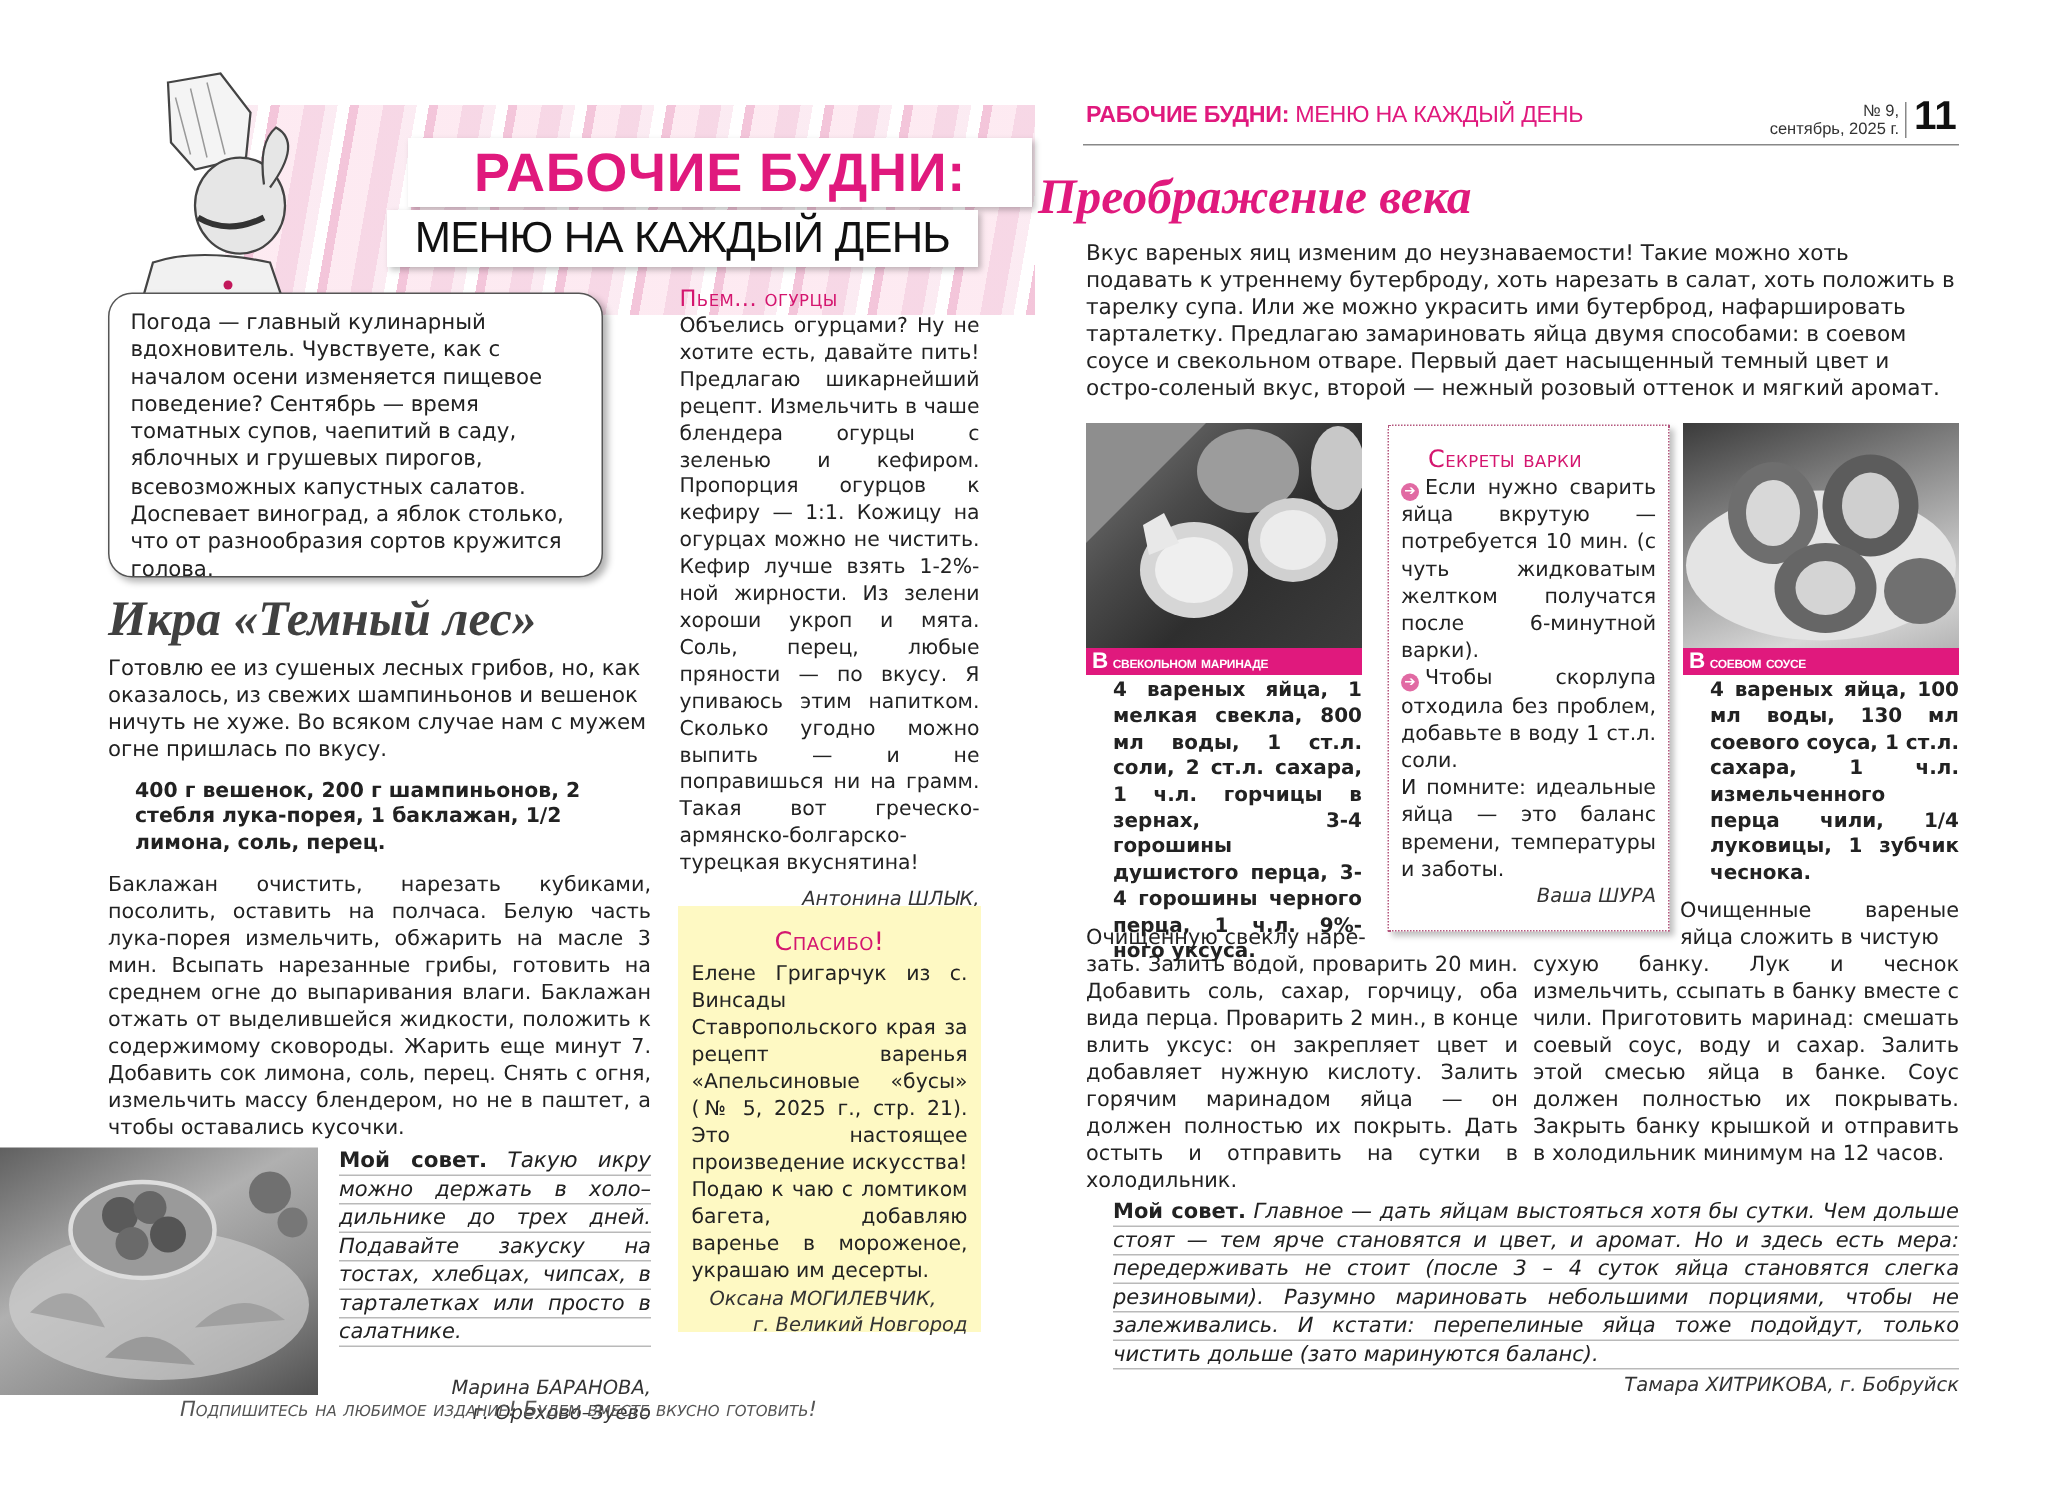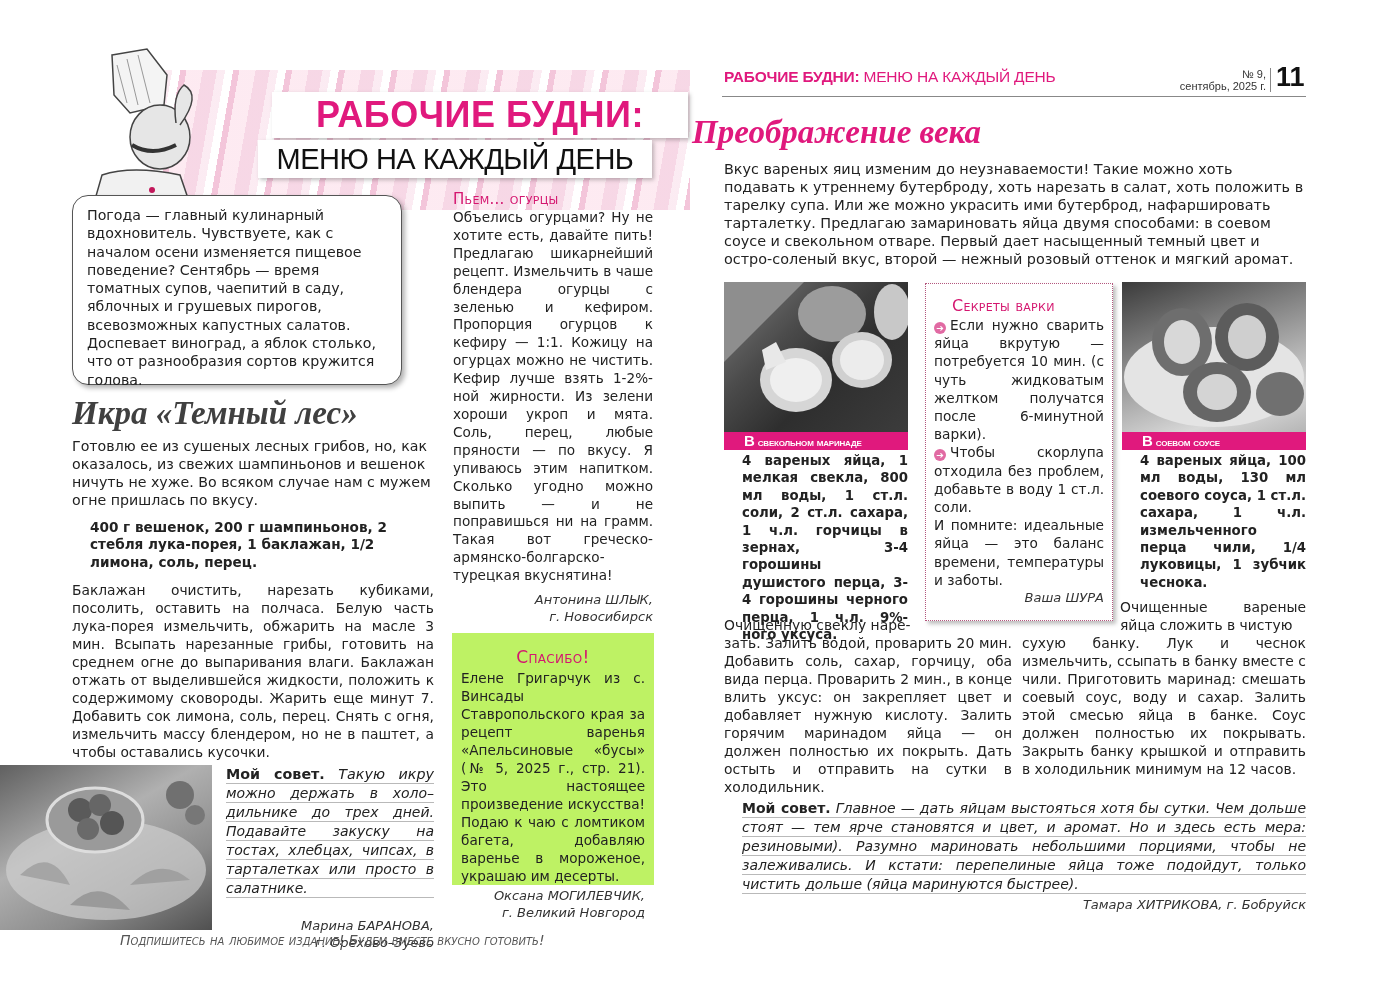--- a/index.html
+++ b/index.html
@@ -31,39 +31,39 @@
   .bold-ing { font-family: "DejaVu Sans", sans-serif; font-weight: bold; font-size: 13.3px; line-height: 17.4px; color: #222; text-align: justify; }
   .sig { font-style: italic; font-size: 13px; text-align: right; color: #333; line-height: 17px; }
   .advice { font-size: 14px; line-height: 18px; color: #222; }
   .advice .i { font-style: italic; }
   .advice-line { border-bottom: 1px solid #b9b9b9; }
 
   
   #ikra-title { left: 72px; top: 395px; font-family: "Liberation Serif", serif; font-style: italic; font-weight: bold; font-size: 33px; color: #404040; }
 
   
-  #thanks-box { left: 452px; top: 633px; width: 202px; height: 252px; background: #bef264; }
+  #thanks-box { left: 452px; top: 604px; width: 202px; height: 284px; background: #fef9c3; }
 
   
   #rh-title { left: 724px; top: 68px; font-family: "Liberation Sans", sans-serif; font-size: 15.5px; color: #e0197d; letter-spacing: -0.2px; }
   #rh-title b { font-weight: bold; }
   #rh-rule { left: 722px; top: 96px; width: 584px; height: 1px; background: #888; }
   #issue-no { left: 1170px; top: 68px; width: 96px; text-align: right; font-family: "Liberation Sans", sans-serif; font-size: 11px; line-height: 12px; color: #333; }
   #issue-sep { left: 1270px; top: 68px; width: 1px; height: 24px; background: #888; }
   #page-num { left: 1276px; top: 62px; font-family: "Liberation Sans", sans-serif; font-weight: bold; font-size: 27px; color: #111; }
 
   #preobr-title { left: 692px; top: 114px; font-family: "Liberation Serif", serif; font-style: italic; font-weight: bold; font-size: 33px; color: #e0197d; }
 
   
   .photo { overflow: hidden; }
   #photo-beet { left: 724px; top: 282px; width: 184px; height: 150px; background: linear-gradient(135deg, #7d7d7d 0%, #4a4a4a 35%, #2e2e2e 60%, #3c3c3c 100%); }
   #photo-soy { left: 1122px; top: 282px; width: 184px; height: 150px; background: linear-gradient(160deg, #3b3b3b 0%, #8a8a8a 40%, #d8d8d8 80%, #b5b5b5 100%); }
   #photo-ikra { left: 0px; top: 765px; width: 212px; height: 165px; background: linear-gradient(150deg, #606060 0%, #b0b0b0 40%, #8c8c8c 70%, #505050 100%); }
 
-  .tag { height: 18px; background: #e0197d; color: #fff; font-family: "Liberation Sans", sans-serif; font-weight: bold; font-size: 12px; line-height: 18px; padding-left: 20px; letter-spacing: -0.2px; }
+  .tag { height: 18px; background: #e0197d; color: #fff; font-family: "Liberation Sans", sans-serif; font-weight: bold; font-size: 12px; line-height: 18px; padding-left: 4px; letter-spacing: -0.2px; }
   .tag .big { font-size: 15px; }
 
   
   #secrets-box { left: 925px; top: 283px; width: 188px; height: 338px; border: 1.5px dotted #b3567d; box-shadow: 3px 3px 4px rgba(0,0,0,.25); background: #fff; }
   .bullet { display: inline-block; width: 12px; height: 12px; border-radius: 50%; background: #e16aa3; color: #fff; font-size: 9px; line-height: 12px; text-align: center; vertical-align: -1px; margin-right: 4px; }
 
   #footer-line { left: 120px; top: 932px; width: 490px; font-family: "DejaVu Sans", sans-serif; font-style: italic; font-variant: small-caps; font-size: 14px; color: #555; }
 </style>
 </head>
 <body>
@@ -129,21 +129,21 @@
   <div class="advice-line i" style="text-align-last:justify;">тостах, хлебцах, чипсах, в</div>
   <div class="advice-line i" style="text-align-last:justify;">тарталетках или просто в</div>
   <div class="advice-line i">салатнике.</div>
   <div class="sig" style="margin-top:19px;">Марина БАРАНОВА,</div>
   <div class="sig">г. Орехово–Зуево</div>
 </div>
 
 <div id="thanks-box" class="abs">
   <div class="rubric" style="text-align:center; margin-top:14px; font-size:17px;">Спасибо!</div>
   <div class="body-text" style="margin:2px 9px 0 9px; font-size:13.6px; line-height:18px;">Елене Григарчук из с. Винсады Ставропольского края за рецепт варенья «Апельсиновые «бусы» (№ 5, 2025 г., стр. 21). Это настоящее произведение искусства! Подаю к чаю с ломтиком багета, добавляю варенье в мороженое, украшаю им десерты.</div>
-  <div class="sig" style="margin-right:9px; margin-top:2px;">Оксана МОГИЛЕВЧИК,</div>
+  <div class="sig" style="margin-right:9px; margin-top:2px;text-align:center;">Оксана МОГИЛЕВЧИК,</div>
   <div class="sig" style="margin-right:9px;">г. Великий Новгород</div>
 </div>
 
 <div id="footer-line" class="abs">Подпишитесь на любимое издание! Будем вместе вкусно готовить!</div>
 
 <div id="rh-title" class="abs">
   <b>РАБОЧИЕ БУДНИ:</b><span> МЕНЮ НА КАЖДЫЙ ДЕНЬ</span>
 </div>
 <div id="issue-no" class="abs">
   <div>№ 9,</div>
@@ -205,17 +205,18 @@
 <div class="abs bold-ing" style="left:1140px; top:452px; width:166px;">4 вареных яйца, 100 мл воды, 130 мл соевого соуса, 1 ст.л. сахара, 1 ч.л. измельченного перца чили, 1/4 луковицы, 1 зубчик чеснока.</div>
 <div class="abs body-text" style="left:1120px; top:598px; width:186px; font-size:13.9px;">Очищенные вареные яйца сложить в чистую</div>
 <div class="abs body-text" style="left:1022px; top:634px; width:284px; font-size:13.9px;">сухую банку. Лук и чеснок измельчить, ссыпать в банку вместе с чили. Приготовить маринад: смешать соевый соус, воду и сахар. Залить этой смесью яйца в банке. Соус должен полностью их покрывать. Закрыть банку крышкой и отправить в холодильник минимум на 12 часов.</div>
 
 <div class="abs advice" style="left:742px; top:799px; width:564px;">
   <div class="advice-line" style="text-align:justify; text-align-last:justify;">
     <b>Мой совет.</b>
     <span class="i">Главное — дать яйцам выстояться хотя бы сутки. Чем дольше</span>
   </div>
   <div class="advice-line i" style="text-align-last:justify;">стоят — тем ярче становятся и цвет, и аромат. Но и здесь есть мера:</div>
+  <div class="advice-line i" style="text-align-last:justify;">передерживать не стоит (после 3 – 4 суток яйца становятся слегка</div>
   <div class="advice-line i" style="text-align-last:justify;">резиновыми). Разумно мариновать небольшими порциями, чтобы не</div>
   <div class="advice-line i" style="text-align-last:justify;">залеживались. И кстати: перепелиные яйца тоже подойдут, только</div>
-  <div class="advice-line i">чистить дольше (яйца маринуются быстрее).</div>
+  <div class="advice-line i">чистить дольше (зато маринуются баланс).</div>
   <div class="sig" style="margin-top:2px;">Тамара ХИТРИКОВА, г. Бобруйск</div>
 </div>
 
 </body></html>

